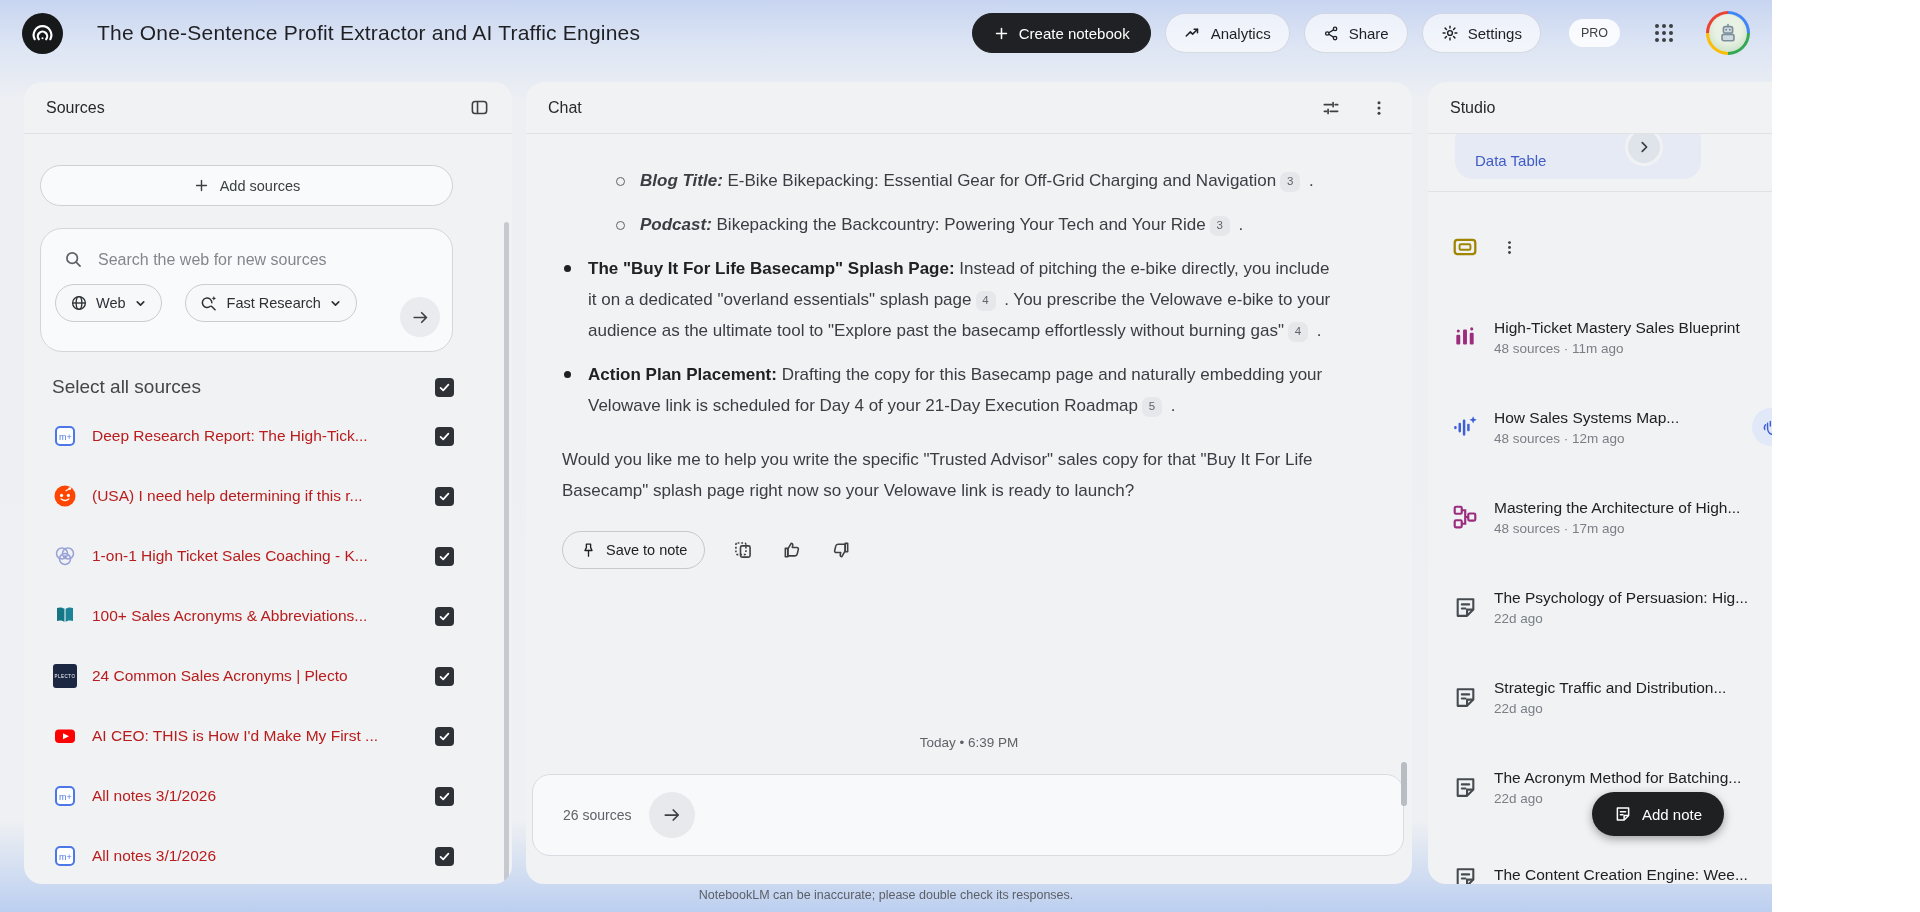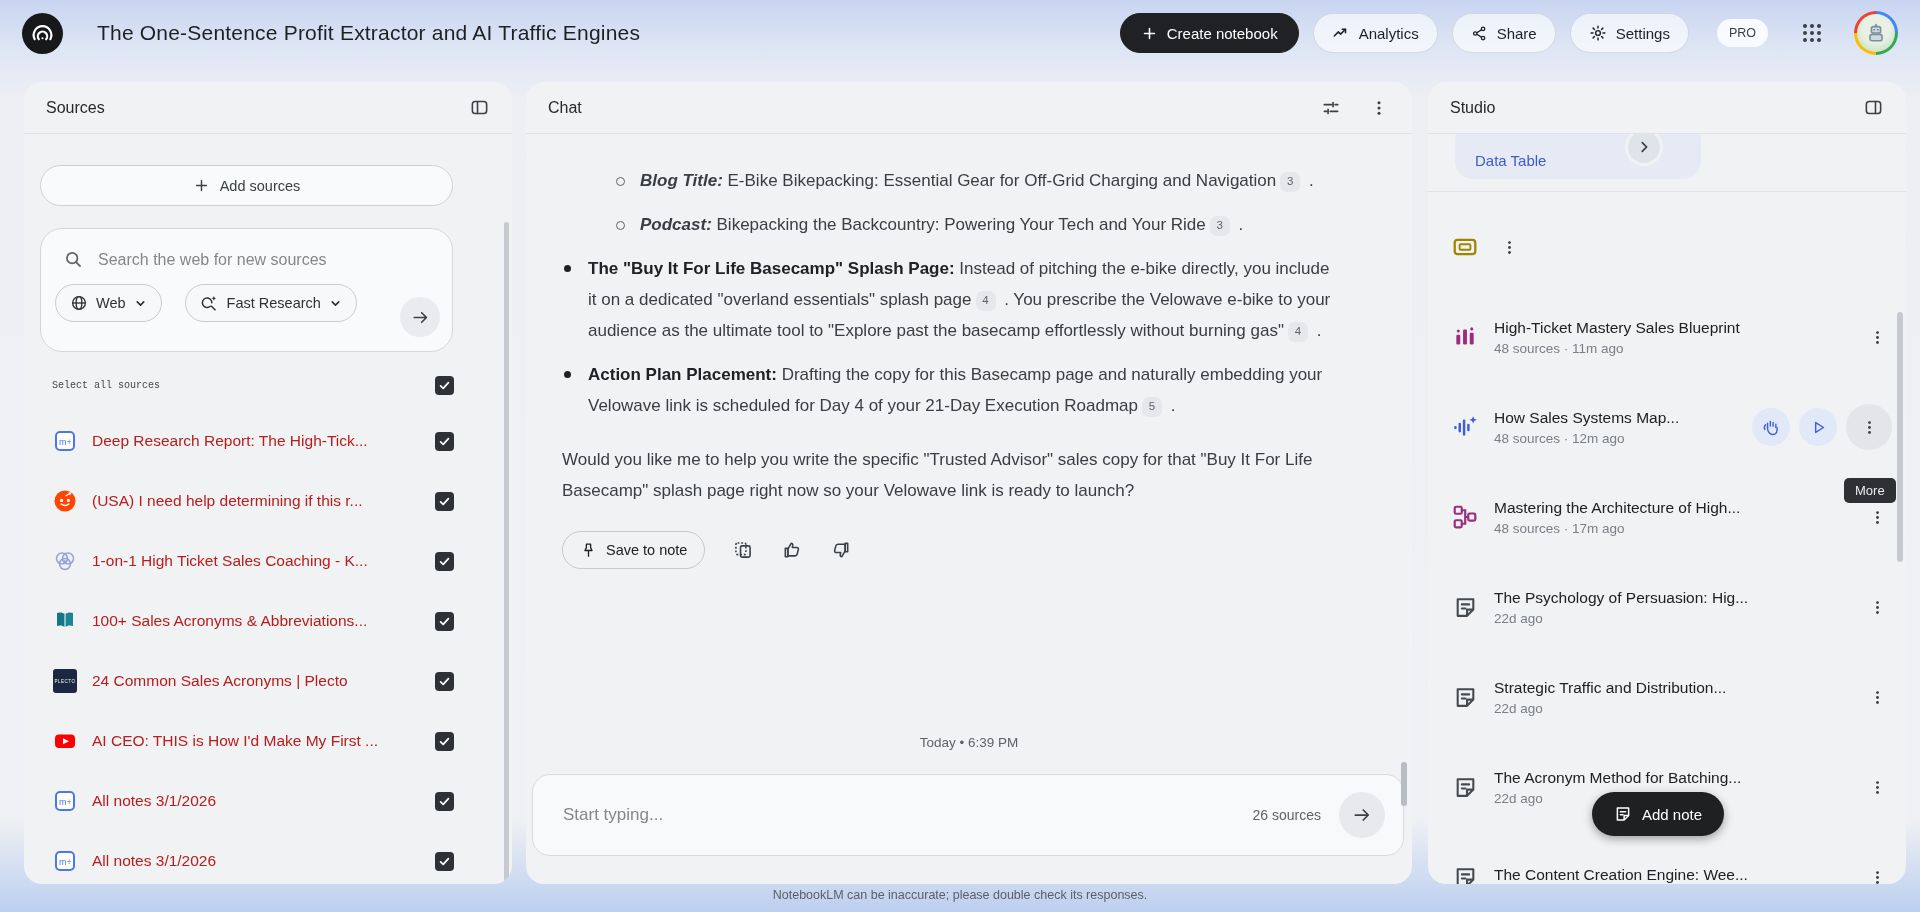--- a/index.html
+++ b/index.html
@@ -1,18 +1,18 @@
 <!DOCTYPE html>
 <html><head>
 <meta charset="utf-8">
 <style>
   * { margin:0; padding:0; box-sizing:border-box; }
   html,body { width:1920px; height:912px; }
   .app {
-    position:relative; width:1920px; height:912px; overflow:hidden;
+    position:relative; width:1772px; height:912px; overflow:hidden;
     font-family:"Liberation Sans", sans-serif; color:#202124;
     background:linear-gradient(180deg,#c8d5f1 0%,#dde5f4 5%,#edeff3 11%,#eef0f3 90%,#bccff0 100%);
     padding-left:16px;
   }
   
   .top { position:absolute; top:0; left:0; right:0; height:66px; display:flex; align-items:center; padding:0 22px; }
   .logo { width:41px; height:41px; border-radius:50%; background:#17181a; display:flex; align-items:center; justify-content:center; flex:0 0 auto; }
   .nb-title { margin-left:34px; font-size:21px; color:#1f2023; letter-spacing:.2px; white-space:nowrap; }
   .top-right { margin-left:auto; display:flex; align-items:center; gap:14px; }
   .pill { height:40px; border-radius:20px; display:flex; align-items:center; gap:9px; padding:0 18px;
@@ -33,21 +33,21 @@
   #sources { left:24px; width:488px; }
   .addsrc { margin:31px 59px 0 16px; width:413px; height:41px; border-radius:21px; border:1px solid #cdd1d6; background:#f8fafb;
             display:flex; align-items:center; justify-content:center; gap:10px; font-size:14.5px; color:#3c4043; cursor:pointer; }
   .searchcard { position:relative; margin:22px 59px 0 16px; width:413px; height:124px; border-radius:22px; border:1px solid #d3d6db; background:#f9fafc; }
   .sc-row1 { display:flex; align-items:center; gap:14px; padding:20px 20px 0 22px; }
   .sc-row1 input { flex:1; border:none; outline:none; background:transparent; font-family:"Liberation Sans",sans-serif; font-size:16px; color:#202124; }
   .sc-row1 input::placeholder { color:#83878c; }
   .chips { display:flex; gap:23px; padding:14px 0 0 14px; }
   .chip2 { height:38px; border-radius:19px; border:1px solid #c9ccd1; background:#f6f8fa; display:flex; align-items:center; gap:8px; padding:0 14px; font-size:14.5px; color:#2d3135; cursor:pointer; }
   .sc-go { position:absolute; right:12px; bottom:14px; width:40px; height:40px; border-radius:50%; background:#e9ebef; display:flex; align-items:center; justify-content:center; cursor:pointer; }
-  .selall { display:flex; align-items:center; margin:24px 58px 16px 28px; font-size:10px; color:#444746;font-family:Liberation Mono, monospace; }
+  .selall { display:flex; align-items:center; margin:24px 58px 8px 28px; font-size:19px; color:#444746; }
   .cbx { width:19px; height:19px; border-radius:4px; background:#2e3236; display:flex; align-items:center; justify-content:center; margin-left:auto; cursor:pointer; flex:0 0 auto; }
   .slist { margin-top:4px; padding:0 58px 0 28px; }
   .srow-s { display:flex; align-items:center; height:60px; cursor:pointer; }
   .sic { width:26px; height:26px; flex:0 0 auto; display:flex; align-items:center; justify-content:center; margin-right:14px; }
   .sname { font-size:15.5px; color:#b91c1c; white-space:nowrap; overflow:hidden; flex:1; padding-right:8px; }
   .plecto { width:24px; height:24px; background:#1c2742; border-radius:3px; color:#fff; font-size:4.5px; letter-spacing:.5px; display:flex; align-items:center; justify-content:center; }
   .src-scroll { position:absolute; right:3px; top:140px; width:5px; height:660px; border-radius:3px; background:#c6cad0; }
   
   #chat { left:526px; width:886px; }
   .chat-body { position:absolute; top:53px; left:0; right:0; bottom:162px; padding:30px 78px 0 36px; overflow:hidden; }
@@ -460,21 +460,20 @@
               <path d="M4 10h3v10H4z"></path>
               <path d="M7 11l4-7c1.2 0 2.1.9 1.9 2.2L12.4 9h5.3c1.3 0 2.2 1.1 1.9 2.3l-1.3 5.3c-.3 1.4-1.4 2.4-2.8 2.4H7z"></path>
             </svg>
         </span>
       </div>
     </div>
 
     <div class="datestamp">Today • 6:39 PM</div>
 
     <div class="inputbar">
-      <input type="text" placeholder="Start typing..." style="">
       <span class="srccount">26 sources</span>
       <div class="sendbtn">
         <svg width="20" height="20" viewBox="0 0 24 24" fill="none" stroke="#3c4043" stroke-width="2.1" stroke-linecap="round" stroke-linejoin="round">
             <path d="M4 12h15M13.5 6l6 6-6 6"></path>
           </svg>
       </div>
     </div>
     <div class="chat-scroll"></div>
   </div>
 

